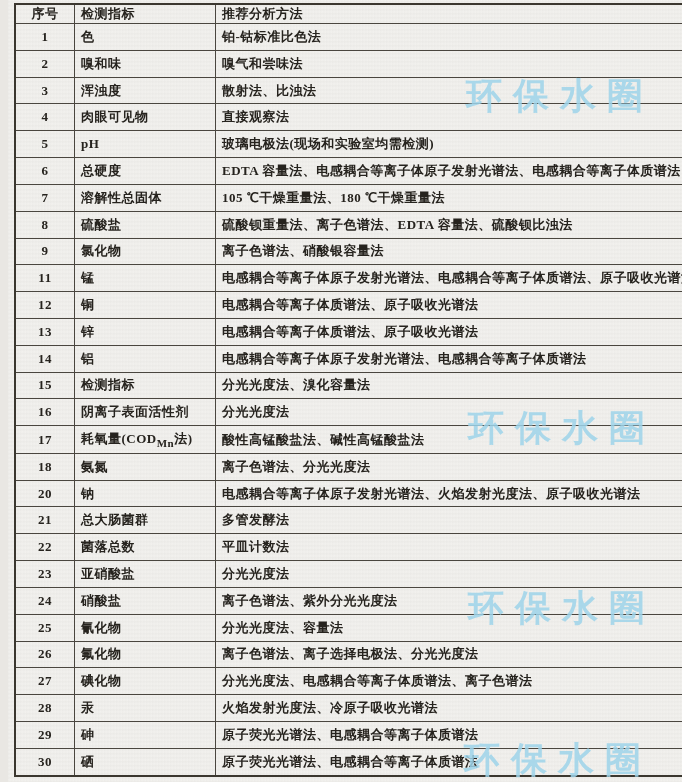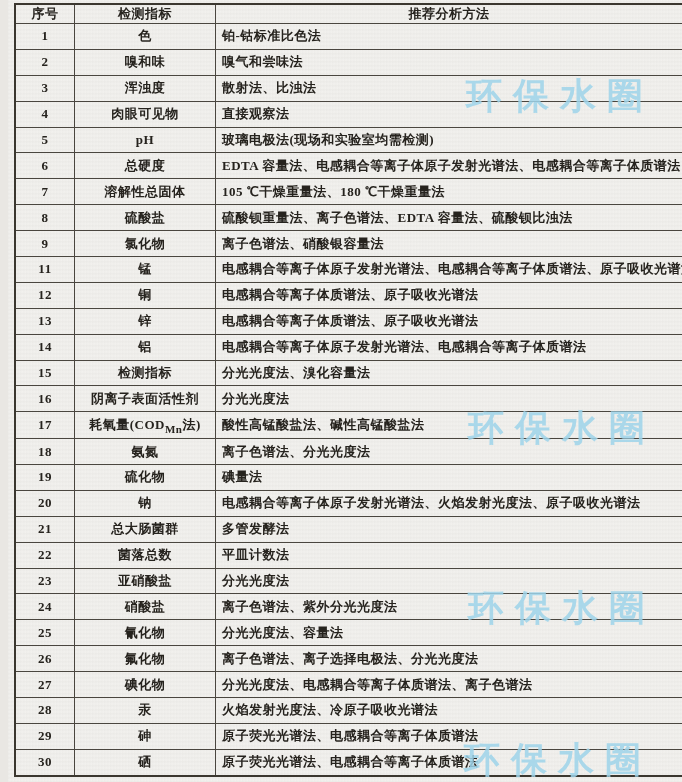--- a/index.html
+++ b/index.html
@@ -29,22 +29,22 @@
     padding:0 6px;
     font-size:13px;
     font-weight:bold;
     color:#26231e;
     letter-spacing:0.5px;
     overflow:hidden;
     white-space:nowrap;
   }
   table.doc-table{border:2px solid #3b372f;}
   th.col-no, td.cell-no{width:46px;text-align:center;}
-  th.col-ind, td.cell-ind{width:128px;text-align:center;margin-top:28px;}
-  th.col-method{text-align:center;}
+  th.col-ind, td.cell-ind{width:128px;text-align:left;margin-top:28px;}
+  th.col-method{text-align:left;}
   td.cell-method{text-align:left;padding-left:9px;}
   thead th{font-size:13.5px;}
   sub{font-size:11px;font-family:Liberation Serif, serif;}
   .watermark{
     position:absolute;
     font-family:"Liberation Sans", sans-serif;
     font-size:36px;
     font-weight:bold;
     letter-spacing:11px;
     opacity:0.85;
@@ -149,25 +149,20 @@
           <td class="cell-no">17</td>
           <td class="cell-ind">耗氧量(COD<sub>Mn</sub>法)</td>
           <td class="cell-method">酸性高锰酸盐法、碱性高锰酸盐法</td>
         </tr>
         <tr>
           <td class="cell-no">18</td>
           <td class="cell-ind">氨氮</td>
           <td class="cell-method">离子色谱法、分光光度法</td>
         </tr>
         <tr>
-          <td class="cell-no">19</td>
-          <td class="cell-ind">硫化物</td>
-          <td class="cell-method">碘量法</td>
-        </tr>
-        <tr>
           <td class="cell-no">20</td>
           <td class="cell-ind">钠</td>
           <td class="cell-method">电感耦合等离子体原子发射光谱法、火焰发射光度法、原子吸收光谱法</td>
         </tr>
         <tr>
           <td class="cell-no">21</td>
           <td class="cell-ind">总大肠菌群</td>
           <td class="cell-method">多管发酵法</td>
         </tr>
         <tr>

